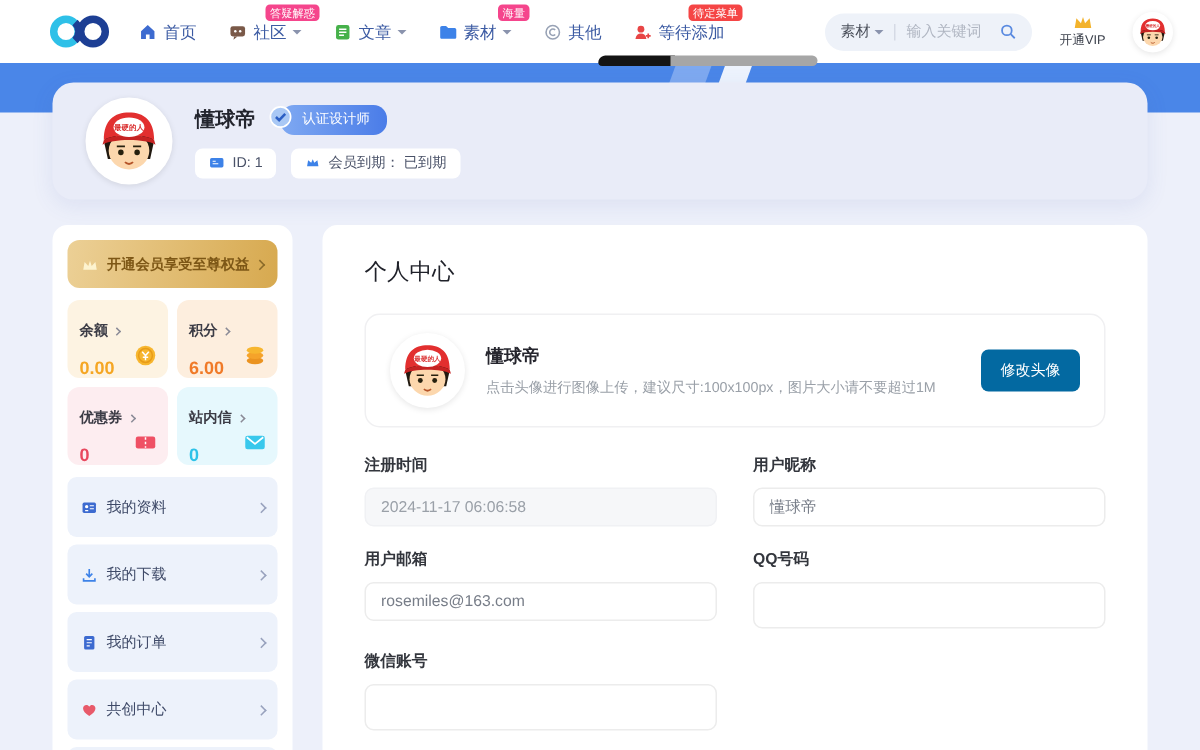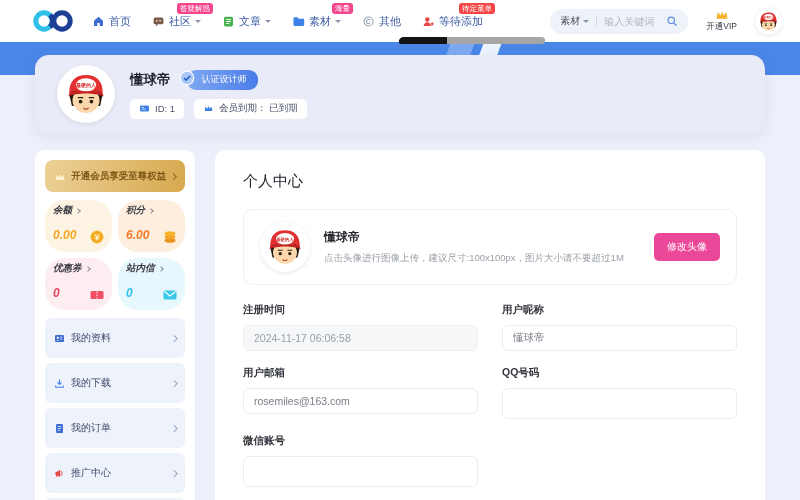--- a/index.html
+++ b/index.html
@@ -69,21 +69,21 @@
   .sidebar { position:absolute; left:35px; top:150px; width:160px; height:400px; background:#fff;
     border-radius:10px; padding:10px; z-index:2; }
   .gold { height:32px; border-radius:8px; background:linear-gradient(100deg,#ecd096,#d7a94f);
     display:flex; align-items:center; justify-content:center; gap:5px;
     font-size:9.5px; font-weight:bold; color:#7d5716; cursor:pointer; }
   .gold .crown { width:12px; height:9px; }
   .chev { display:inline-block; width:4.5px; height:4.5px; border-top:1.4px solid #98a2bd;
     border-right:1.4px solid #98a2bd; transform:rotate(45deg); flex:none; }
   .gold .chev { border-color:#8a6a2a; }
   .stats { display:grid; grid-template-columns:1fr 1fr; gap:6px; margin-top:8px; }
-  .stat { border-radius:20px; padding:4px 8px; position:relative; height:52px; cursor:pointer;font-style:italic; }
+  .stat { border-radius:8px; padding:14px 8px; position:relative; height:52px; cursor:pointer; }
   .stat:nth-child(1) { background:#fdf3e2; }
   .stat:nth-child(2) { background:#fdeede; }
   .stat:nth-child(3) { background:#fdedf0; }
   .stat:nth-child(4) { background:#e6f8fd; }
   .stat-title { font-size:9.5px; font-weight:bold; color:#3c3c46; display:flex; align-items:center; gap:4px; }
   .stat-title .chev { width:3.8px; height:3.8px; border-color:#8a8a96; }
   .stat-val { font-size:12px; font-weight:bold; margin-top:11px; }
   .stat:nth-child(1) .stat-val { color:#f5a623; }
   .stat:nth-child(2) .stat-val { color:#f07a28; }
   .stat:nth-child(3) .stat-val { color:#e8485e; }
@@ -95,21 +95,21 @@
   .mi-ico { width:11px; height:11px; margin-right:6px; flex:none; }
   .menu-item .chev { margin-left:auto; }
   
   .content { position:absolute; left:215px; top:150px; width:550px; height:400px; background:#fff;
     border-radius:10px; padding:22px 28px; z-index:2; }
   .page-title { font-size:15px; font-weight:normal; color:#20222a; margin-bottom:18px; }
   .avatar-card { display:flex; align-items:center; border:1px solid #f0f0f2; border-radius:10px;
     padding:12px 16px; gap:14px; }
   .ac-name { font-size:12px; font-weight:bold; color:#26262e; }
   .ac-hint { font-size:9.5px; color:#9aa0a8; margin-top:6px; }
-  .ac-btn { margin-left:auto; background:#ec4899; color:#fff; font-size:10px; border:none;
+  .ac-btn { margin-left:auto; background:#0369a1; color:#fff; font-size:10px; border:none;
     border-radius:5px; padding:7px 13px; cursor:pointer; flex:none;
     font-family:"Liberation Sans","DejaVu Sans",sans-serif; }
   .pform { display:grid; grid-template-columns:1fr 1fr; column-gap:24px; row-gap:15px; margin-top:18px; }
   .field { display:flex; flex-direction:column; }
   .field label { font-size:10.5px; font-weight:bold; color:#33363d; margin-bottom:8px; }
   .field input { height:26px; border:1px solid #ececec; border-radius:6px; padding:0 10px;
     font-size:10.5px; color:#777d88; background:#fff; outline:none;
     font-family:"Liberation Sans","DejaVu Sans",sans-serif; }
   .field input:disabled { background:#f6f7f9; border-color:#f0f1f4; color:#9aa0a8; }
   .field.tall input { height:31px; }
@@ -339,20 +339,27 @@
       <div class="menu-item">
         <svg class="mi-ico" viewBox="0 0 16 16">
             <rect x="3" y="1.5" width="10" height="13" rx="1.5" fill="#3d6bd0"></rect>
             <path d="M5.5 5h5M5.5 8h5M5.5 11h3" stroke="#fff" stroke-width="1.1"></path>
           </svg>
         <span>我的订单</span>
         <i class="chev"></i>
       </div>
       <div class="menu-item">
         <svg class="mi-ico" viewBox="0 0 16 16">
+            <path d="M8 13.5C4 10.8 2 8.6 2 6.2 2 4.4 3.4 3 5.2 3 6.4 3 7.4 3.6 8 4.6 8.6 3.6 9.6 3 10.8 3 12.6 3 14 4.4 14 6.2c0 2.4-2 4.6-6 7.3Z" fill="#e85a6a"></path>
+          </svg>
+        <span>共创中心</span>
+        <i class="chev"></i>
+      </div>
+      <div class="menu-item">
+        <svg class="mi-ico" viewBox="0 0 16 16">
             <path d="M2 6.5v3l7 3.5V3Z" fill="#e84545"></path>
             <path d="M10.5 4.5c1.6 1.2 1.6 5.8 0 7" stroke="#e84545" stroke-width="1.3" fill="none"></path>
             <path d="M4 10.2v3" stroke="#e84545" stroke-width="1.6"></path>
           </svg>
         <span>推广中心</span>
         <i class="chev"></i>
       </div>
       <div class="menu-item">
         <svg class="mi-ico" viewBox="0 0 16 16">
             <circle cx="8" cy="8" r="5.8" fill="none" stroke="#3d6bd0" stroke-width="1.3"></circle>

